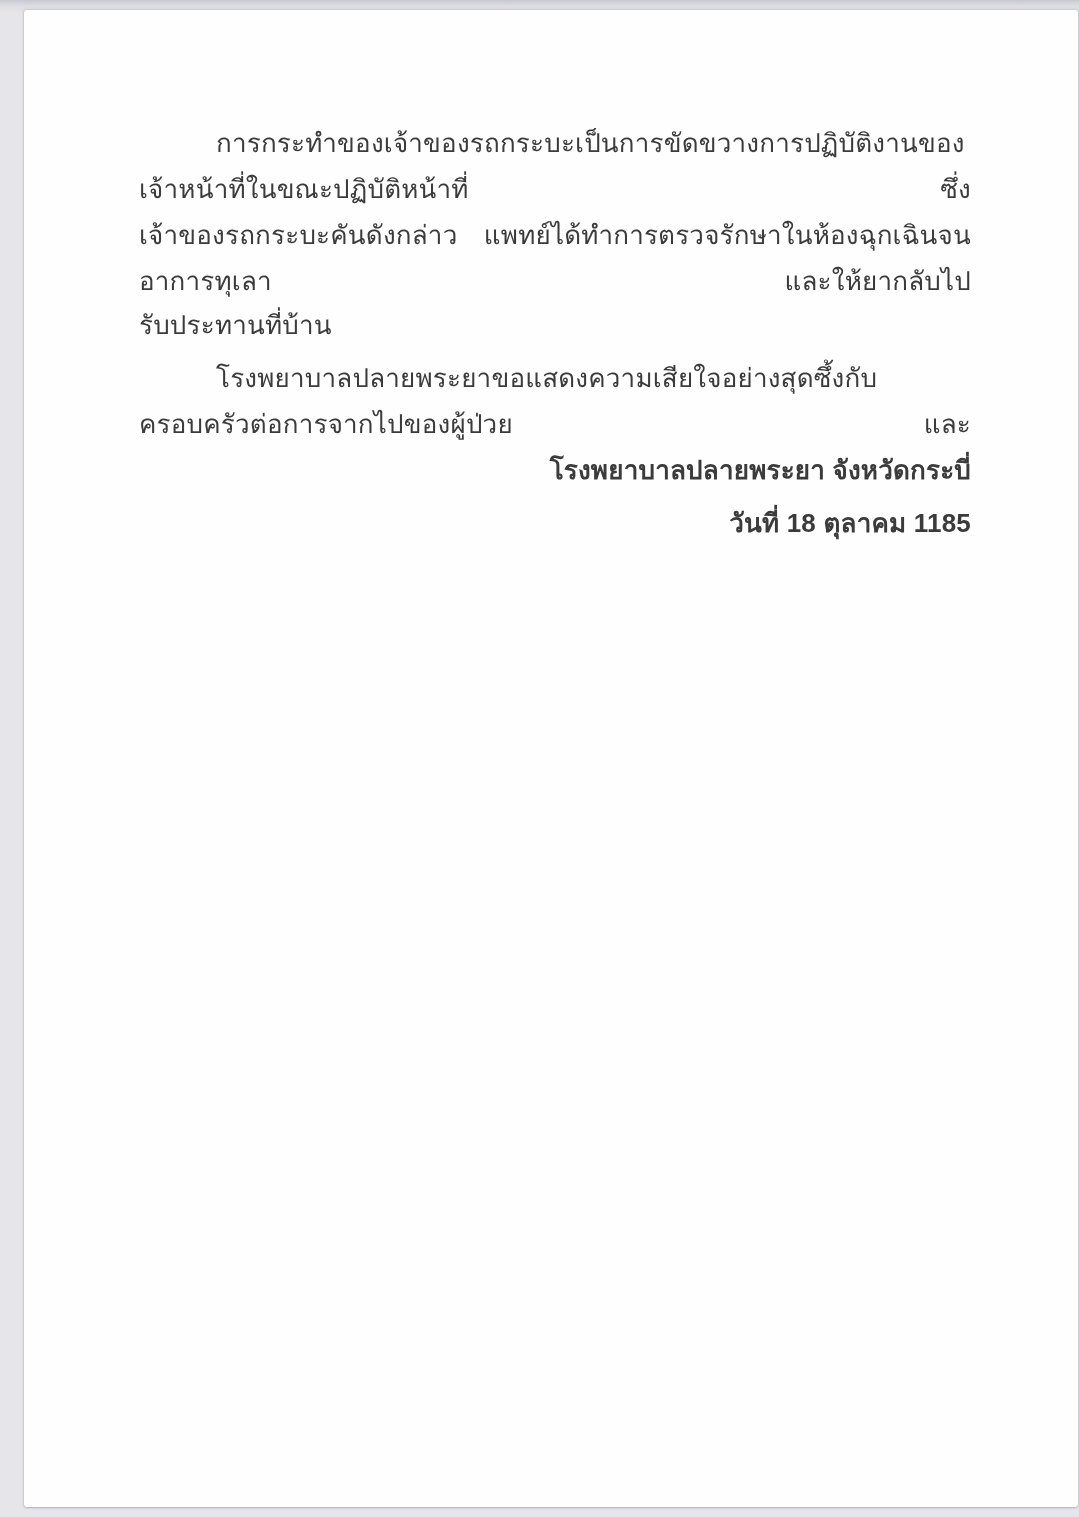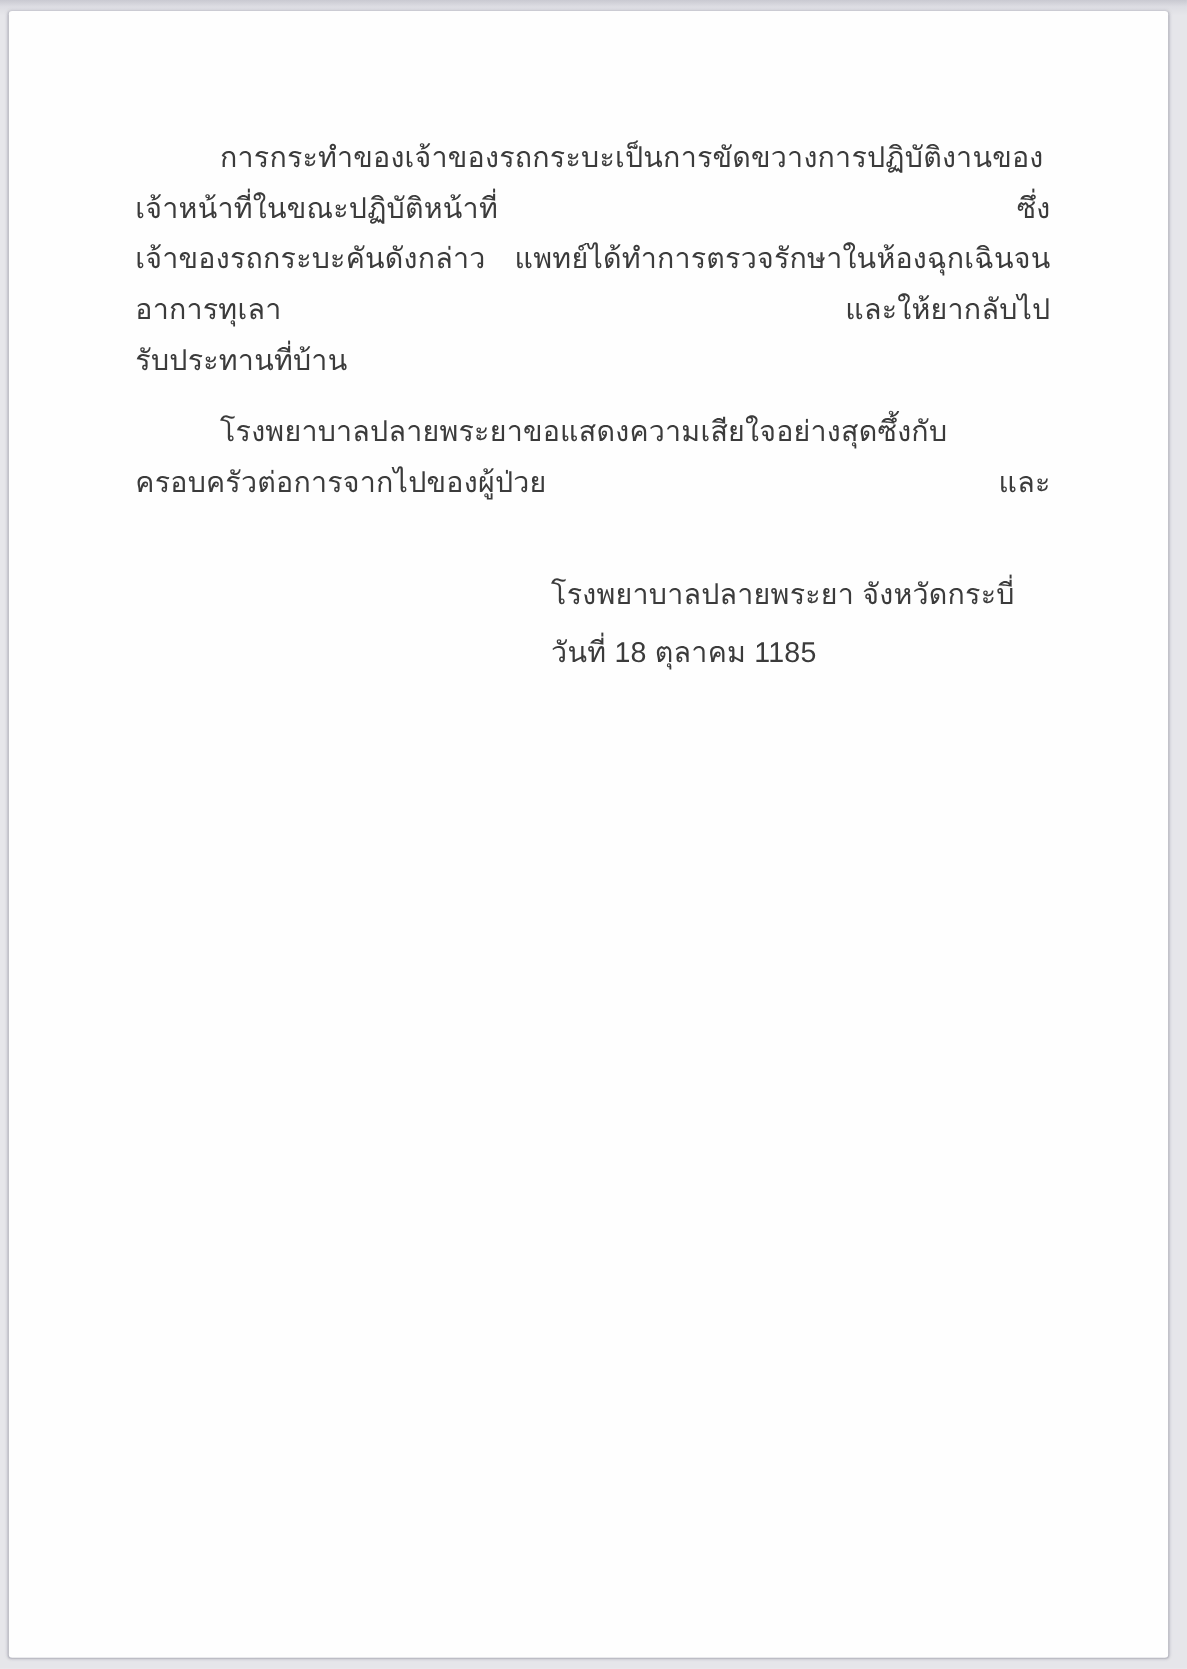--- a/index.html
+++ b/index.html
@@ -12,21 +12,21 @@
   }
   .viewport {
     position: relative;
     width: 1079px;
     height: 1517px;
     background: linear-gradient(#c9c9d1, #dddde3 6px, #e6e6ea 14px);
     overflow: hidden;
   }
   .paper {
     position: absolute;
-    left: 8px;
+    left: 24px;
     top: 10px;
     width: 1054px;
     height: 1497px;
     background: #fefefe;
     border-radius: 3px;
     box-shadow: 0 0 3px rgba(90, 90, 110, 0.35), 0 1px 2px rgba(90, 90, 110, 0.25);
   }
   .body-text {
     position: absolute;
     left: 115px;
@@ -34,38 +34,39 @@
     width: 832px;
     font-size: 26px;
     line-height: 46px;
     color: #3b3b3b;
     letter-spacing: 0.2px;
   }
   .paragraph {
     margin: 0;
   }
   .paragraph + .paragraph {
-    margin-top: 19px;
+    margin-top: 5px;
   }
   .text-line {
     text-align: justify;
     text-align-last: justify;
     min-height: 46px;
   }
   .text-line.first {
     text-indent: 77px;
   }
   .text-line.last {
     text-align: center;
     text-align-last: left;
+    font-family: Liberation Mono, monospace;
   }
   .signature-block {
-    margin-top: 56px;
     padding-left: 378px;
-    text-align: left;
+    text-align: right;
+    font-weight: bold;
   }
   .sig-line {
     min-height: 46px;
   }
   .sig-date {
     margin-top: 7px;
   }
 </style>
 </head>
 <body>

